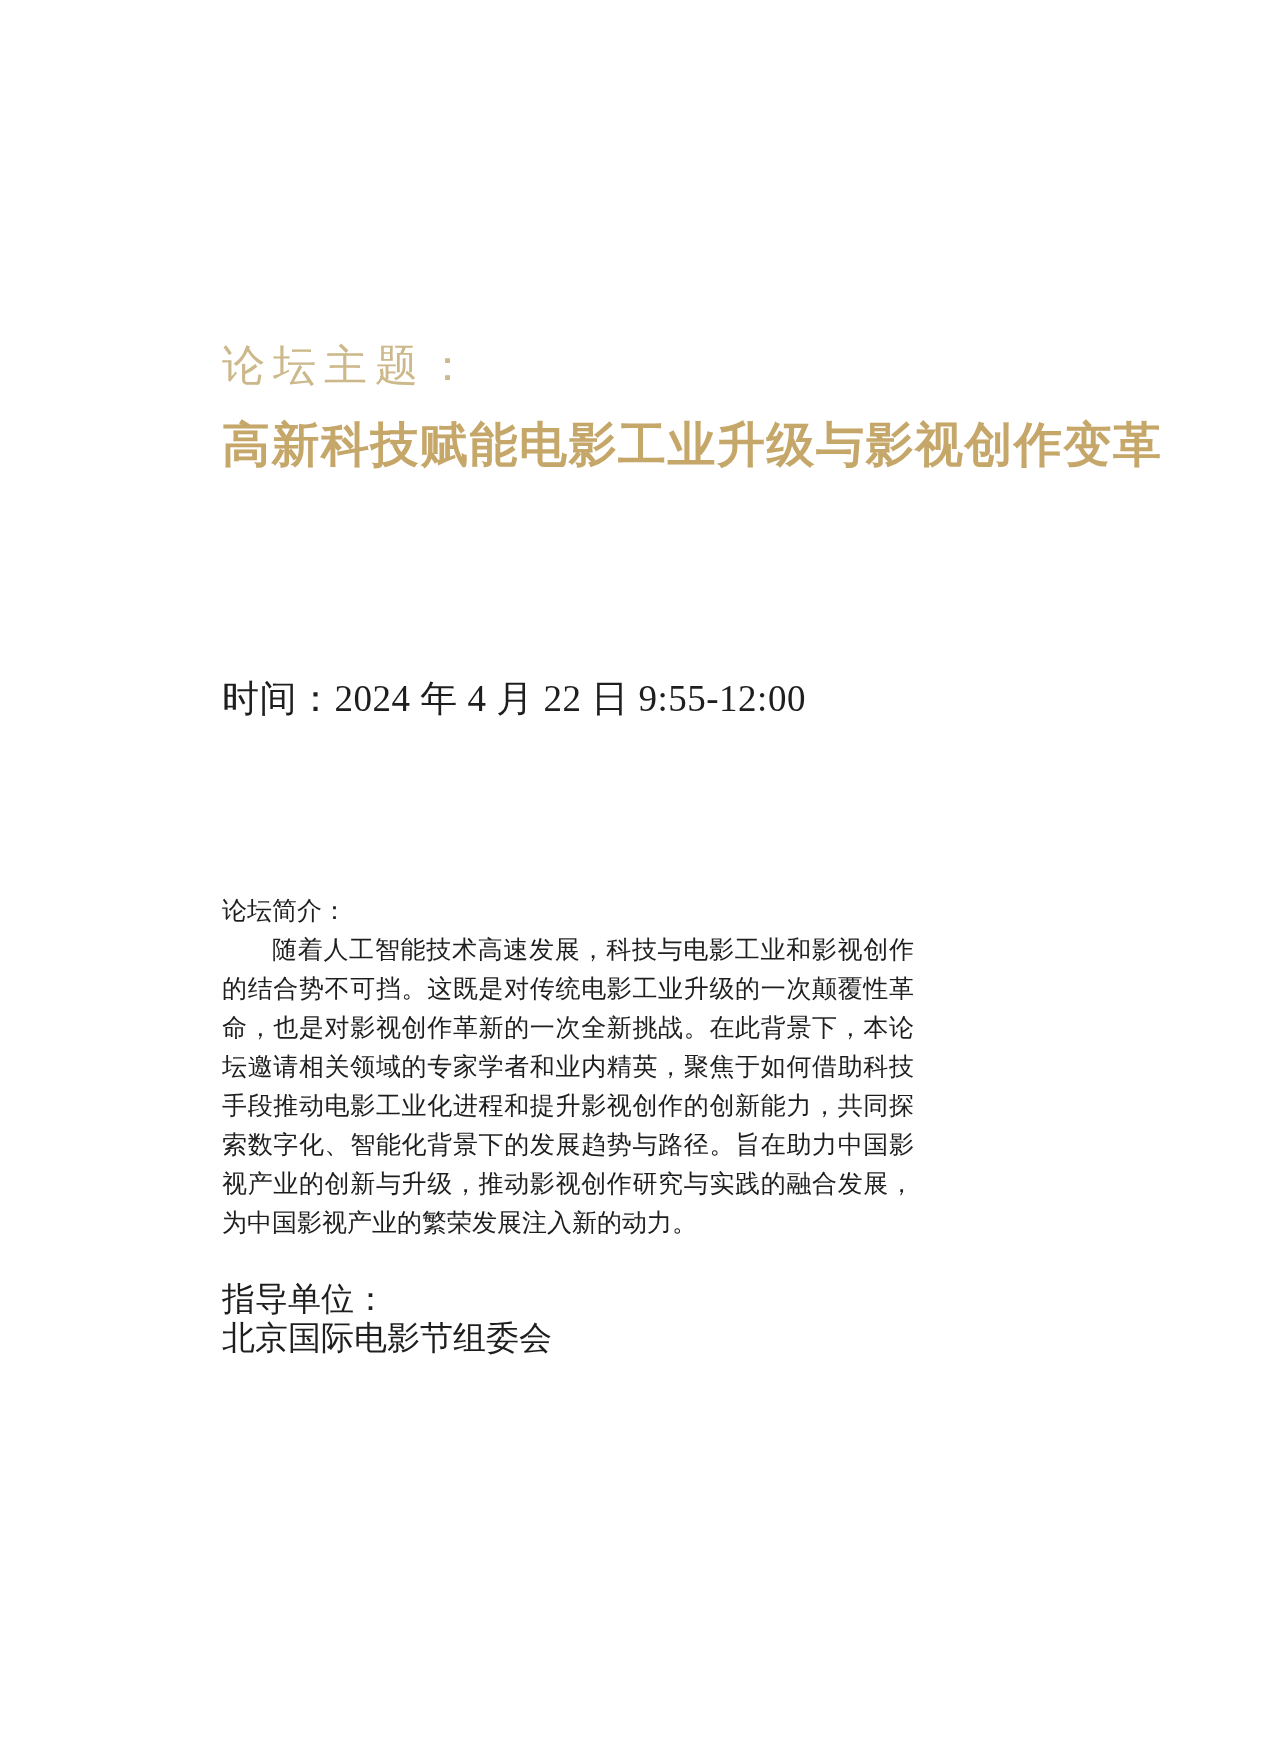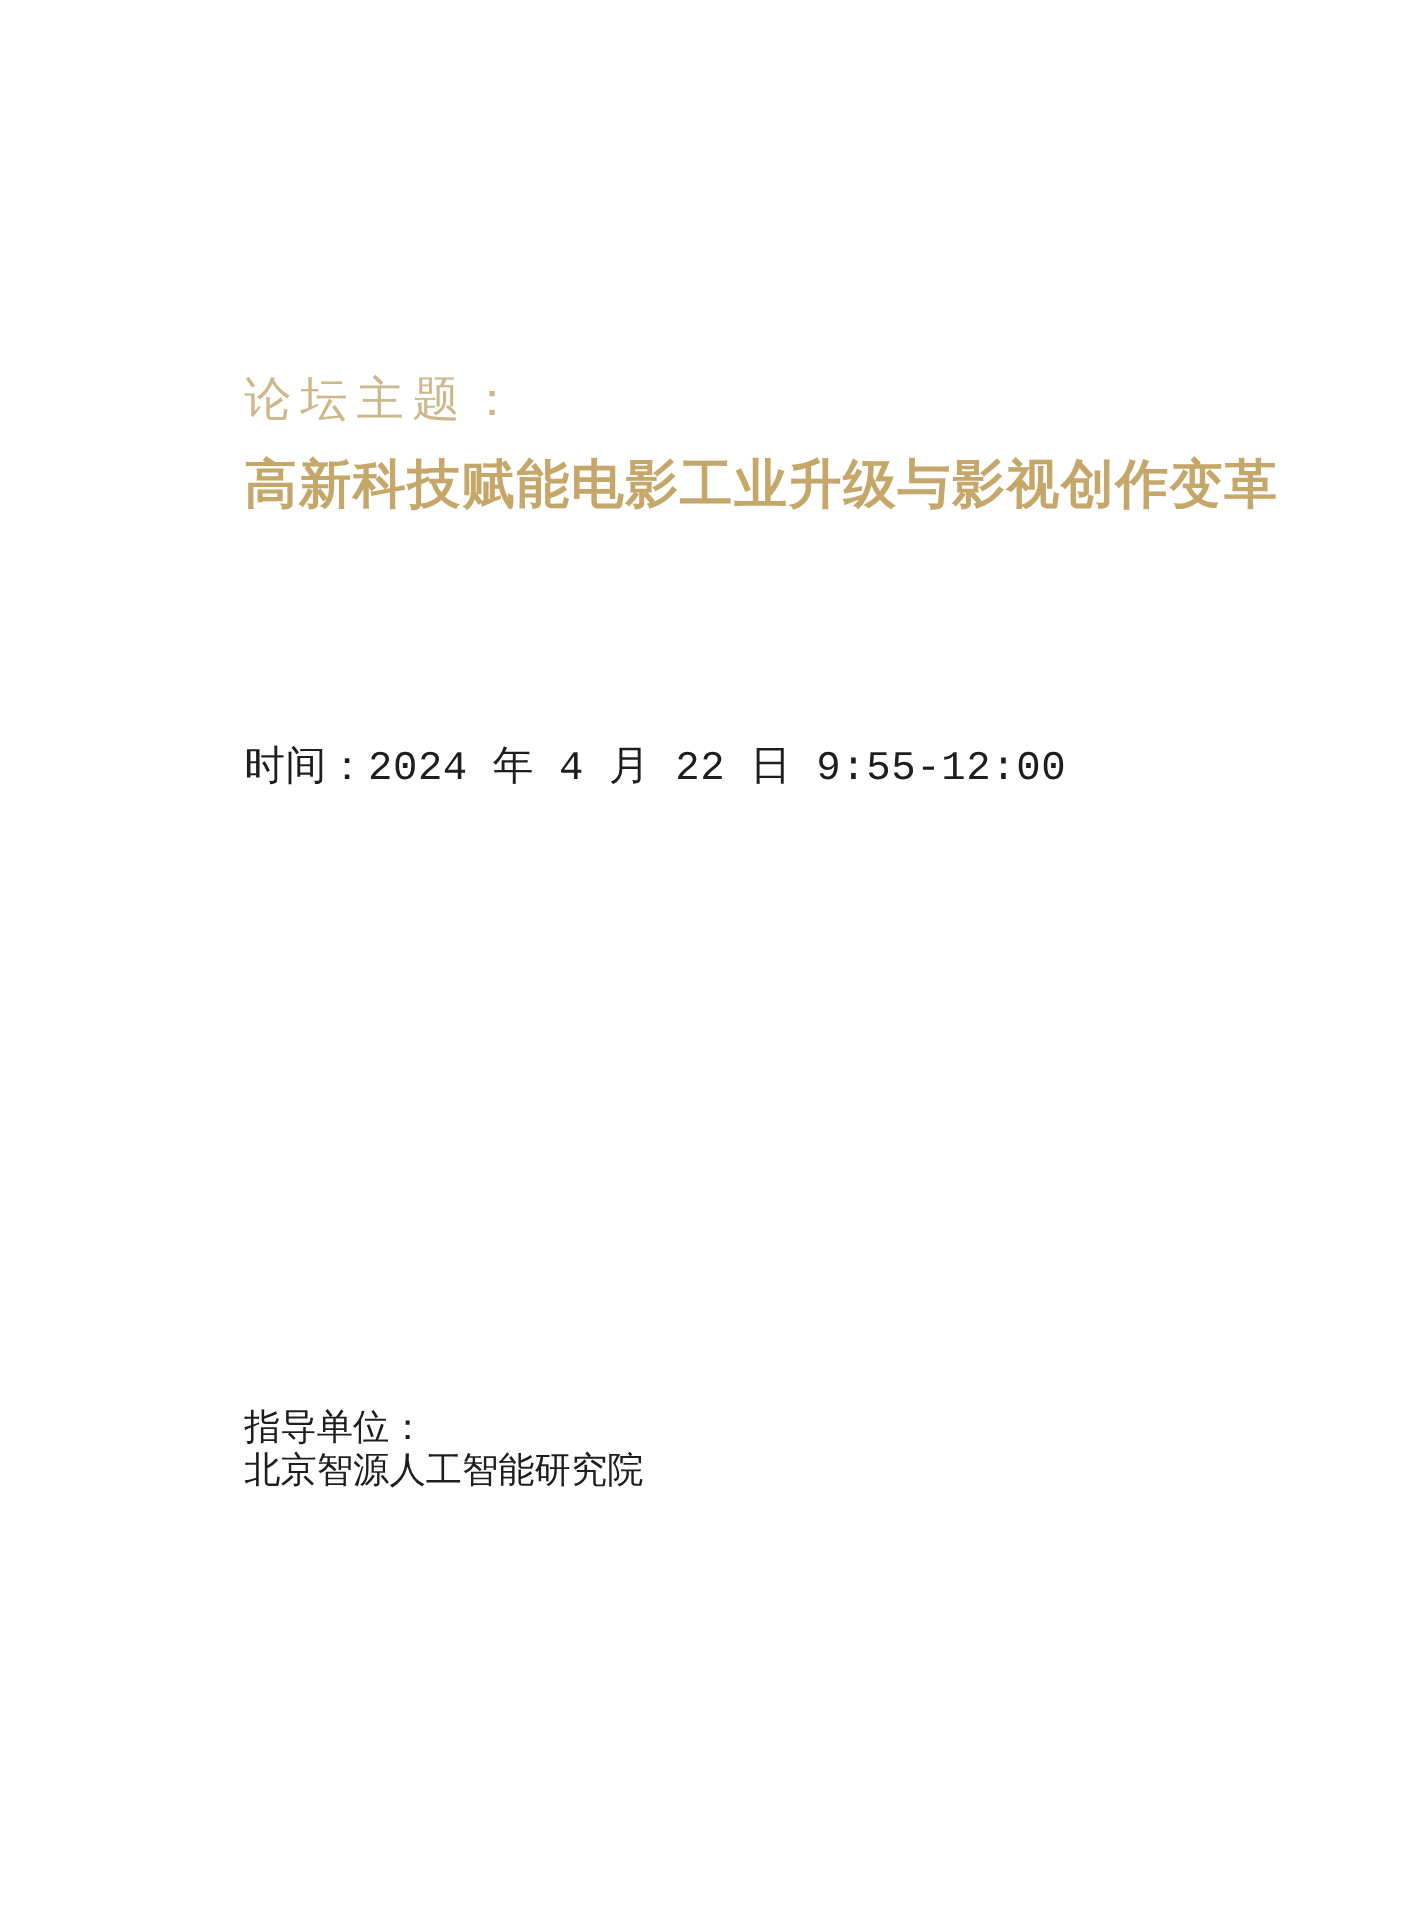--- a/index.html
+++ b/index.html
@@ -2,21 +2,21 @@
 <html lang="zh" style="--gold: #c6a76a; --gold-light: #ccb88a; --text: #1e1e1e;"><head>
 <meta charset="utf-8">
 <style>
   html,body{margin:0;padding:0;background:#ffffff;}
   .page{
     position:relative;
     width:1060px;height:1745px;
     margin:0 auto;
     background:#ffffff;
     overflow:hidden;
-    font-family:Liberation Mono, monospace;
+    font-family:Liberation Serif, serif;
     color:var(--text,#1e1e1e);
   }
   .kicker{
     position:absolute;left:112px;top:340px;
     font-size:43px;line-height:1.2;
     font-weight:200;
     letter-spacing:8px;
     color:var(--gold-light,#ccb88a);
   }
   .title{
@@ -69,22 +69,26 @@
 <div class="page">
 
   <div class="kicker">论坛主题：</div>
 
   <h1 class="title">高新科技赋能电影工业升级与影视创作变革</h1>
 
   <div class="meta">
     <div>时间：2024 年 4 月 22 日 9:55-12:00</div>
   </div>
 
+  <div class="intro">
+    <div class="intro-label">论坛简介：</div>
+    <p>随着人工智能技术高速发展，科技与电影工业和影视创作的结合势不可挡。这既是对传统电影工业升级的一次颠覆性革命，也是对影视创作革新的一次全新挑战。在此背景下，本论坛邀请相关领域的专家学者和业内精英，聚焦于如何借助科技手段推动电影工业化进程和提升影视创作的创新能力，共同探索数字化、智能化背景下的发展趋势与路径。旨在助力中国影视产业的创新与升级，推动影视创作研究与实践的融合发展，为中国影视产业的繁荣发展注入新的动力。</p>
+  </div>
 
   <div class="section section--guidance">
     <div>指导单位：</div>
-    <div>北京智源人工智能研究院</div>
+    <div>北京国际电影节组委会</div>
   </div>
 
 
 
 
 </div>
 
 </body></html>

